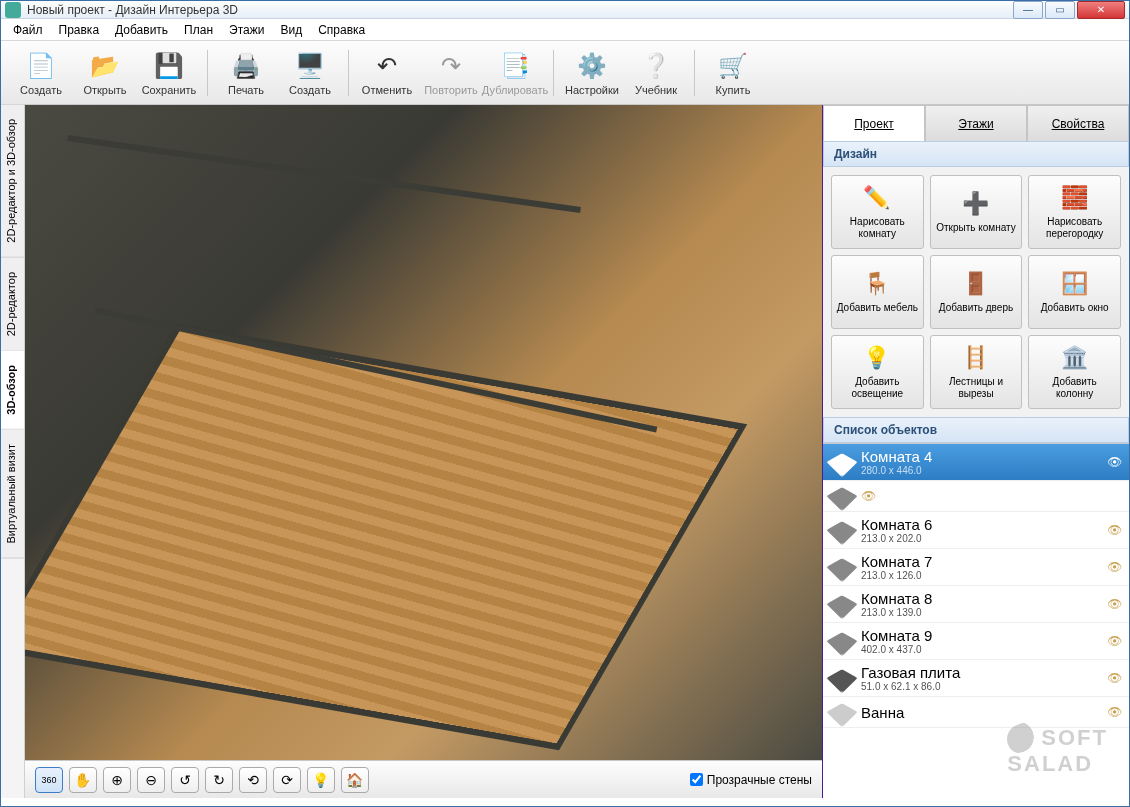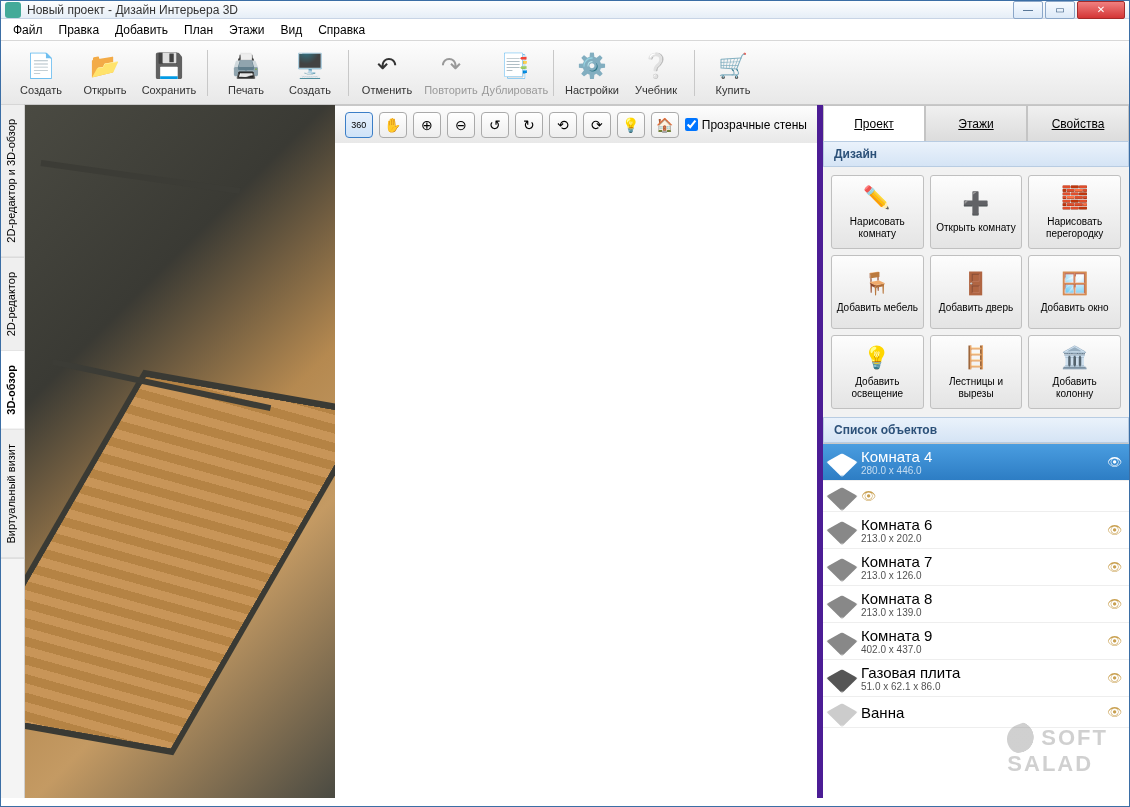--- a/index.html
+++ b/index.html
@@ -14,21 +14,21 @@
 .menubar span { padding: 2px 6px; cursor:default; }
 .toolbar { height: 64px; background: linear-gradient(#fdfdfd,#e8e8e8); border-bottom:1px solid #c8c8c8; display:flex; align-items:center; padding: 0 8px; }
 .tb-btn { display:flex; flex-direction:column; align-items:center; justify-content:center; width: 64px; height:56px; font-size:11px; color:#333; border-radius:3px; }
 .tb-btn.disabled { color:#999; }
 .tb-btn .ico { width:32px; height:32px; margin-bottom:2px; display:flex;align-items:center;justify-content:center;font-size:24px; }
 .tb-sep { width:1px; height:46px; background:#c8c8c8; margin: 0 6px; }
 .workarea { display:flex; height: calc(807px - 28px - 22px - 64px); }
 .left-tabs { width: 24px; background:#f4f4f4; border-right:1px solid #d0d0d0; display:flex; flex-direction:column; }
 .lt { flex:0 0 auto; writing-mode: vertical-rl; transform: rotate(180deg); font-size:11px; padding: 14px 4px; text-align:center; border-top:1px solid #d0d0d0; background:#efefef; cursor:default; }
 .lt.active { background:#fff; font-weight:bold; }
-.viewport { flex:1; display:flex; flex-direction:row; border-right:6px solid #4c1d95; }
+.viewport { flex:1; display:flex; flex-direction:column; border-right:1px solid #4c1d95; }
 .canvas3d { flex:1; background: linear-gradient(135deg,#4a4a42 0%, #3a3a34 30%, #b58950 55%, #c49a63 70%, #4a4a42 100%); position:relative; overflow:hidden; }
 .floor { position:absolute; left:8%; top:42%; width:70%; height:48%; background: repeating-linear-gradient(5deg,#c89558,#c89558 8px,#b58344 8px,#b58344 16px); transform: skew(-30deg,10deg); box-shadow: 0 0 0 6px #3a3a34; }
 .wall { position:absolute; background:#3c3c36; }
 .viewbar { height: 38px; background: linear-gradient(#fdfdfd,#e8e8e8); border-top:1px solid #c8c8c8; display:flex; align-items:center; padding: 0 10px; gap:6px; font-size:12px;}
 .vbtn { width:28px; height:26px; border:1px solid #aaa; border-radius:4px; background:linear-gradient(#fff,#eee); display:flex;align-items:center;justify-content:center; font-size:14px;}
 .vbtn.active { border-color:#3b7ec7; background:linear-gradient(#e8f1fc,#cfe3f8); }
 .chk { display:flex; align-items:center; gap:4px; margin-left:auto; }
 .rightpanel { width: 306px; background:#f2f2f2; display:flex; flex-direction:column; }
 .rtabs { display:flex; height:36px;text-decoration:underline; }
 .rtab { flex:1; font-size:12px; display:flex;align-items:center;justify-content:center; background: linear-gradient(#f0f0f0,#dcdcdc); border:1px solid #c4c4c4; border-bottom:none; }

